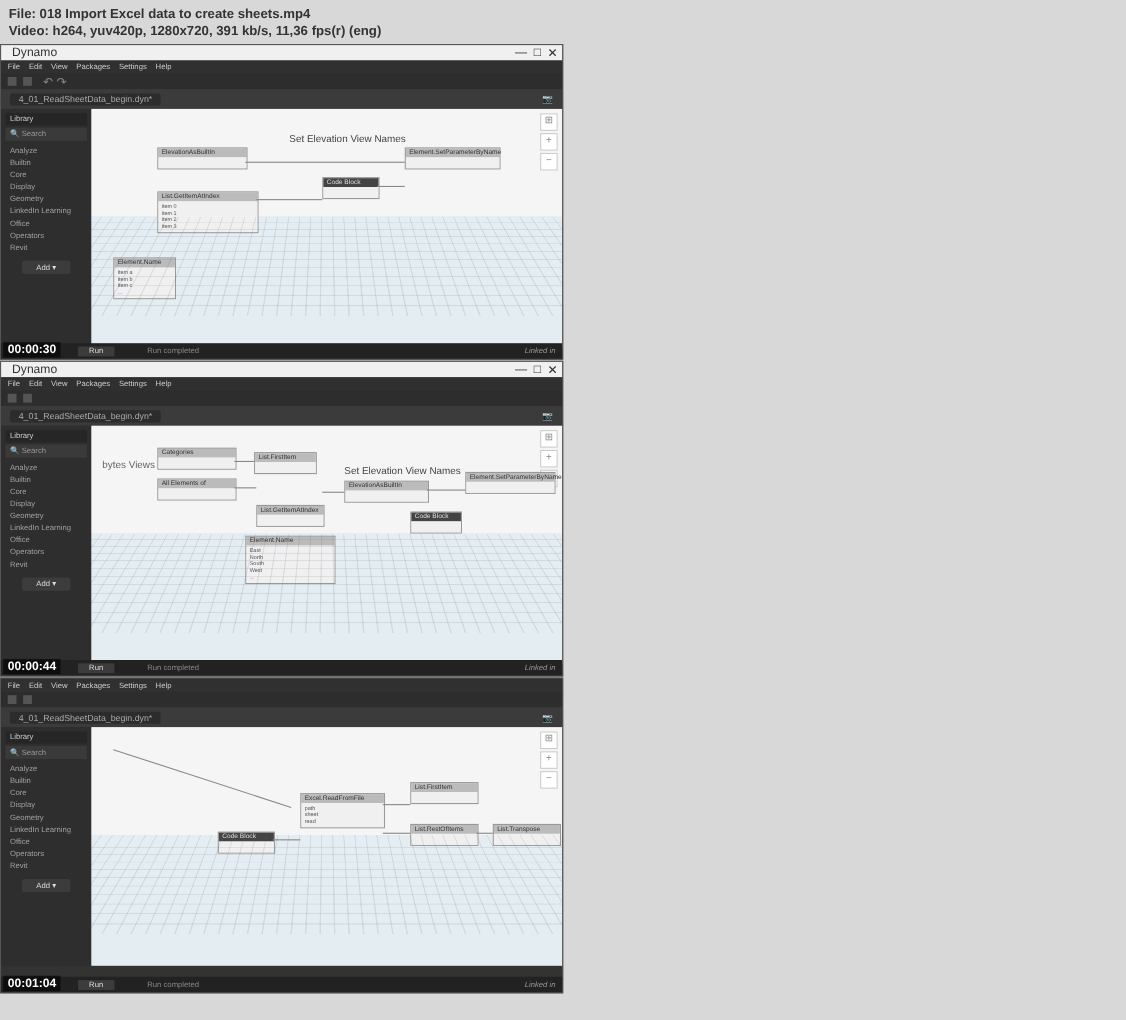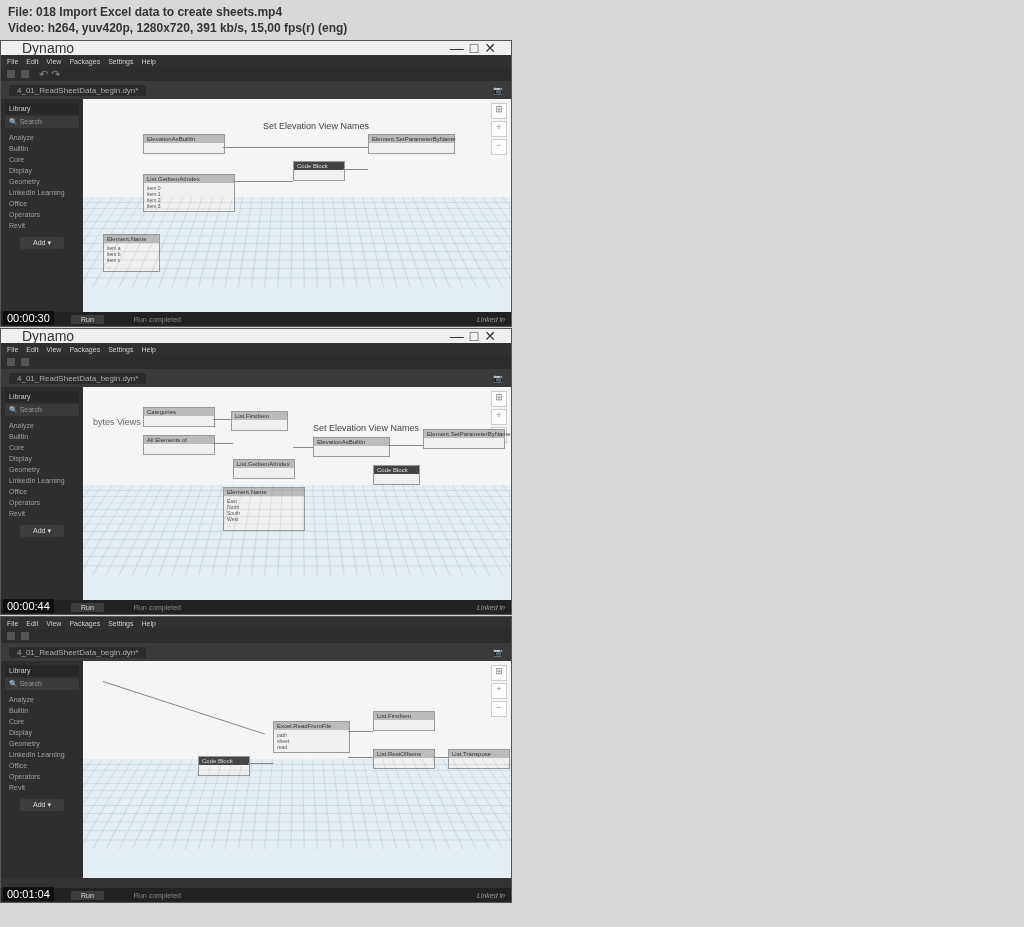--- a/index.html
+++ b/index.html
@@ -1,19 +1,19 @@
 <!DOCTYPE html>
 <html><head>
 <meta charset="utf-8">
 <style>
 body{margin:0;background:#d8d8d8;font-family:Arial,sans-serif;font-size:11px;width:1024px;height:927px;position:relative}
 .header{padding:4px 8px;color:#333;font-size:12px;font-weight:bold;line-height:1.35}
 .grid{display:flex;flex-wrap:wrap;width:1024px}
 .cell{width:510px;height:285px;margin:0 1px 1px 0;position:relative;background:#333;border:1px solid #555}
-.titlebar{height:14px;background:#f0f0f0;display:flex;align-items:center;padding:0 15px;font-size:14px;color:#333}
+.titlebar{height:14px;background:#f0f0f0;display:flex;align-items:center;padding:0 4px;font-size:11px;color:#333}
 .titlebar .spacer{flex:1}
 .titlebar span{margin-left:6px}
 .menubar{height:12px;background:#303030;display:flex;align-items:center;gap:8px;padding:0 6px;color:#ccc;font-size:7px}
 .toolbar{height:14px;background:#2d2d2d;display:flex;align-items:center;padding:0 6px;gap:6px}
 .toolbar .sq{width:8px;height:8px;background:#555}
 .tab{height:14px;background:#3b3b3b;color:#aaa;font-size:8px;padding:2px 8px;display:flex;align-items:center}
 .tab .doc{background:#2c2c2c;padding:1px 8px;border-radius:2px}
 .tab .cam{margin-left:auto;color:#888}
 .body{display:flex;height:calc(100% - 68px)}
 .sidebar{width:74px;background:#2e2e2e;color:#bbb;font-size:7px;padding:4px}
@@ -24,32 +24,32 @@
 .canvas{flex:1;background:linear-gradient(180deg,#f5f5f5 0 45%,#e4edf2 45% 100%);position:relative;overflow:hidden}
 .canvas:after{content:"";position:absolute;bottom:0;left:0;right:0;height:55%;background-image:repeating-linear-gradient(90deg,transparent 0 9px,rgba(100,110,130,.15) 9px 10px),repeating-linear-gradient(180deg,transparent 0 9px,rgba(100,110,130,.15) 9px 10px);transform:perspective(400px) rotateX(55deg);transform-origin:top}
 .viewicons{position:absolute;right:4px;top:4px;display:flex;flex-direction:column;gap:2px}
 .viewicons div{width:14px;height:14px;background:#fff;border:1px solid #ccc;color:#888;font-size:9px;text-align:center}
 .node{position:absolute;background:#e8e8e8;border:1px solid #999;font-size:6px;color:#333}
 .node .nt{background:#bbb;padding:1px 3px;font-size:6px}
 .node .nb{padding:2px 3px;background:#f0f0f0;color:#555;font-size:5px;min-height:6px}
 .darknode .nt{background:#444;color:#ddd}
 .wire{position:absolute;height:1px;background:#888}
 .footer{position:absolute;bottom:0;left:0;right:0;height:14px;background:#222;display:flex;align-items:center;color:#ddd;font-size:7px}
-.ts{position:absolute;bottom:1px;left:2px;background:rgba(0,0,0,.6);color:#fff;padding:1px 4px;font-size:11px;font-weight:normal;z-index:5}
+.ts{position:absolute;bottom:1px;left:2px;background:rgba(0,0,0,.6);color:#fff;padding:1px 4px;font-size:11px;font-weight:bold;z-index:5}
 .run{background:#3c3c3c;padding:1px 10px;margin-left:70px}
 .linkedin{margin-left:auto;margin-right:6px;color:#999;font-style:italic}
 .lbl{position:absolute;font-size:9px;color:#444}
 .listbox{font-size:5px;line-height:1.2;background:#fff;padding:1px;color:#444}
 </style>
 </head>
 <body>
 
 <div class="header">
   <div>File: 018 Import Excel data to create sheets.mp4</div>
-  <div>Video: h264, yuv420p, 1280x720, 391 kb/s, 15,00 fps(r) (eng)</div>
+  <div>Video: h264, yuv420p, 1280x720, 391 kb/s, 11,36 fps(r) (eng)</div>
 </div>
 
 <div class="grid">
 
 <div class="cell">
   <div class="titlebar">
     <span>Dynamo</span>
         <div class="spacer"></div>
     <span>—</span>
     <span>□</span>

